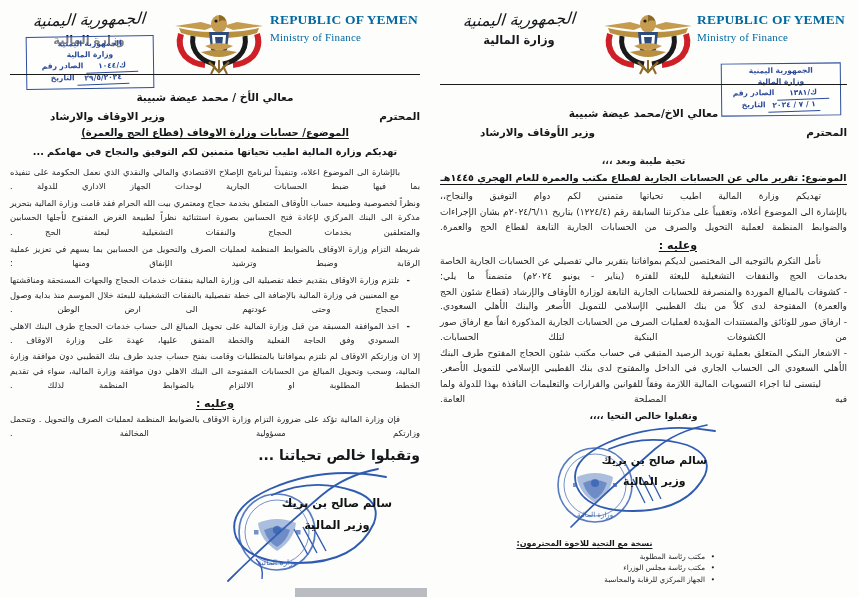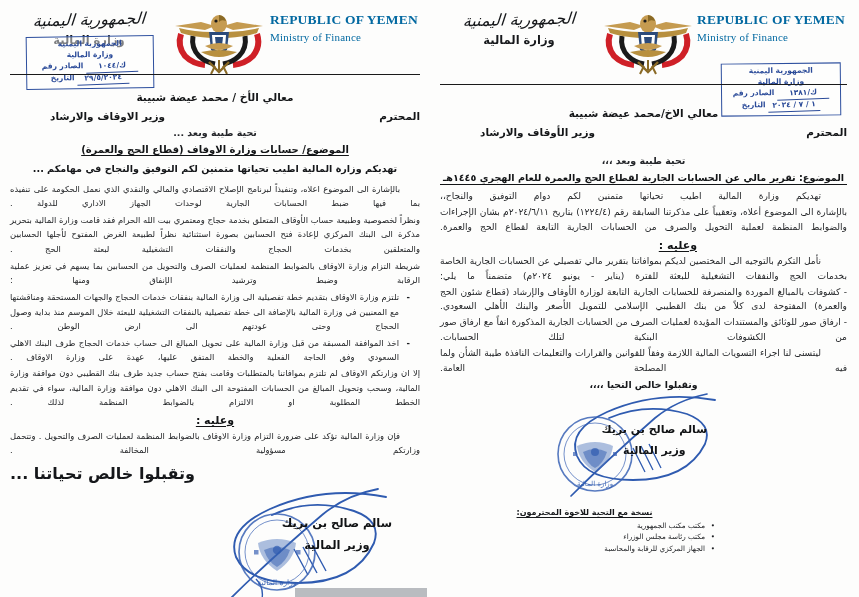--- a/index.html
+++ b/index.html
@@ -223,24 +223,24 @@
     color: #121416;
     text-decoration: underline;
     text-underline-offset: 2px;
     letter-spacing: 2.5px;
     margin: 4px 0 2px 0;
   }
   .waalayh-c { text-align: center; }
   .waalayh-r { text-align: right; padding-right: 150px; }
 
   .closing {
-    font-size: 16px;
+    font-size: 14px;
     font-weight: bold;
     color: #15171a;
-    text-align: left;
+    text-align: right;
     margin-top: 6px;
   }
   .closing-r {
     font-size: 9.4px;
     font-weight: bold;
     color: #15171a;
     text-align: center;
     margin-top: 3px;
   }
 
@@ -358,30 +358,31 @@
 
     <div class="addressee" style="margin-top:22px;">
       <div class="addr-line">معالي الاخ/محمد عيضة شبيبة</div>
       <div class="addr-row">
         <span class="respect">المحترم</span>
         <span class="addr-line" style="margin:0 auto 12px 40px;">وزير الأوقاف والارشاد</span>
       </div>
       <div class="greeting">تحية طيبة وبعد ،،،</div>
     </div>
 
-    <div class="subject-r">الموضوع: تقرير مالي عن الحسابات الجارية لقطاع الحج والعمرة للعام الهجري ١٤٤٥هـ</div>
+    <div class="subject-r">الموضوع: تقرير مالي عن الحسابات الجارية لقطاع مكتب والعمرة للعام الهجري ١٤٤٥هـ</div>
 
     <div class="body-right">
       <p class="indent">تهديكم وزارة المالية اطيب تحياتها متمنين لكم دوام التوفيق والنجاح،،</p>
       <p>بالإشارة الى الموضوع أعلاه، وتعقيباً على مذكرتنا السابقة رقم (١٢٢٤/٤) بتاريخ ٢٠٢٤/٦/١١م بشان الإجراءات والضوابط المنظمة لعملية التحويل والصرف من الحسابات الجارية التابعة لقطاع الحج والعمرة.</p>
       <div class="waalayh waalayh-r">وعليه :</div>
       <p class="indent">نأمل التكرم بالتوجيه الى المختصين لديكم بموافاتنا بتقرير مالي تفصيلي عن الحسابات الجارية الخاصة بخدمات الحج والنفقات التشغيلية للبعثة للفترة (يناير - يونيو ٢٠٢٤م) متضمناً ما يلي:</p>
       <p class="dash-item">- كشوفات بالمبالغ الموردة والمنصرفة للحسابات الجارية التابعة لوزارة الأوقاف والإرشاد (قطاع شئون الحج والعمرة) المفتوحة لدى كلاً من بنك القطيبي الإسلامي للتمويل الأصغر والبنك الأهلي السعودي.</p>
       <p class="dash-item">- ارفاق صور للوثائق والمستندات المؤيدة لعمليات الصرف من الحسابات الجارية المذكورة انفاً مع ارفاق صور من الكشوفات البنكية لتلك الحسابات.</p>
-      <p class="indent">ليتسنى لنا اجراء التسويات المالية اللازمة وفقاً للقوانين والقرارات والتعليمات النافذة طيبة الشأن ولما فيه المصلحة العامة.</p>
+      <p class="dash-item">- الاشعار البنكي المتعلق بعملية توريد الرصيد المتبقي في حساب مكتب شئون الحجاج المفتوح طرف البنك الأهلي السعودي الى الحساب الجاري في الداخل والمفتوح لدى بنك القطيبي الإسلامي للتمويل الأصغر.</p>
+      <p class="indent">ليتسنى لنا اجراء التسويات المالية اللازمة وفقاً للقوانين والقرارات والتعليمات النافذة بهذا للدولة ولما فيه المصلحة العامة.</p>
       <div class="closing-r">وتقبلوا خالص التحيا ،،،،</div>
     </div>
 
     <div class="sig-area">
       <div class="hand-sig hs-right">
         <svg width="190" height="115" viewBox="0 0 190 115" aria-hidden="true">
           <path d="M178 12 Q120 2 70 24 Q30 42 40 68 Q50 92 96 92 Q150 92 168 56 Q176 36 150 26 Q110 14 72 30" fill="none" stroke="#2f5bb0" stroke-width="1.8" stroke-linecap="round"></path>
           <path d="M34 108 Q70 72 118 30 Q140 12 170 6" fill="none" stroke="#2f5bb0" stroke-width="1.7" stroke-linecap="round"></path>
           <path d="M96 60 L108 84 M104 58 L116 82 M112 56 L124 80" fill="none" stroke="#2f5bb0" stroke-width="1.3"></path>
         </svg>
@@ -400,21 +401,21 @@
       </div>
       <div class="sig-name sig-right">
         <div>سالم صالح بن بريك</div>
         <div class="sig-title">وزير المالية</div>
       </div>
     </div>
 
     <div class="cc cc-right">
       <div class="cc-title ul">نسخة مع التحية للاخوة المحترمون:</div>
       <ul>
-        <li>مكتب مكتب الجمهورية</li>
+        <li>مكتب رئاسة المطلوبة</li>
         <li>مكتب رئاسة مجلس الوزراء</li>
         <li>الجهاز المركزي للرقابة والمحاسبة</li>
       </ul>
     </div>
 
   </div>
 
   <div class="doc doc-left">
 
     <div class="letterhead">
@@ -467,21 +468,20 @@
     </div>
 
     <hr class="rule rule-left">
 
     <div class="addressee" style="margin-top:16px;">
       <div class="addr-line">معالي الأخ / محمد عيضة شبيبة</div>
       <div class="addr-row">
         <span class="respect">المحترم</span>
         <span class="addr-line" style="margin:0 auto 0 40px;">وزير الاوقاف والارشاد</span>
       </div>
-      <div class="greeting">تحية طيبة وبعد ...</div>
     </div>
 
     <div class="subject">الموضوع/ حسابات وزارة الاوقاف (قطاع الحج والعمرة)</div>
 
     <div class="body-left">
       <p class="lead">تهديكم وزارة المالية اطيب تحياتها متمنين لكم التوفيق والنجاح في مهامكم ...</p>
       <p class="indent">بالإشارة الى الموضوع اعلاه، وتنفيذاً لبرنامج الإصلاح الاقتصادي والمالي والنقدي الذي نعمل الحكومة على تنفيذه بما فيها ضبط الحسابات الجارية لوحدات الجهاز الاداري للدولة .</p>
       <p>ونظراً لخصوصية وطبيعة حساب الأوقاف المتعلق بخدمة حجاج ومعتمري بيت الله الحرام فقد قامت وزارة المالية بتحرير مذكرة الى البنك المركزي لإعادة فتح الحسابين بصورة استثنائية نظراً لطبيعة الغرض المفتوح لأجلها الحسابين والمتعلقين بخدمات الحجاج والنفقات التشغيلية لبعثة الحج .</p>
       <p>شريطة التزام وزارة الاوقاف بالضوابط المنظمة لعمليات الصرف والتحويل من الحسابين بما يسهم في تعزيز عملية الرقابة وضبط وترشيد الإنفاق ومنها :</p>
       <ul class="bullets-dash">

